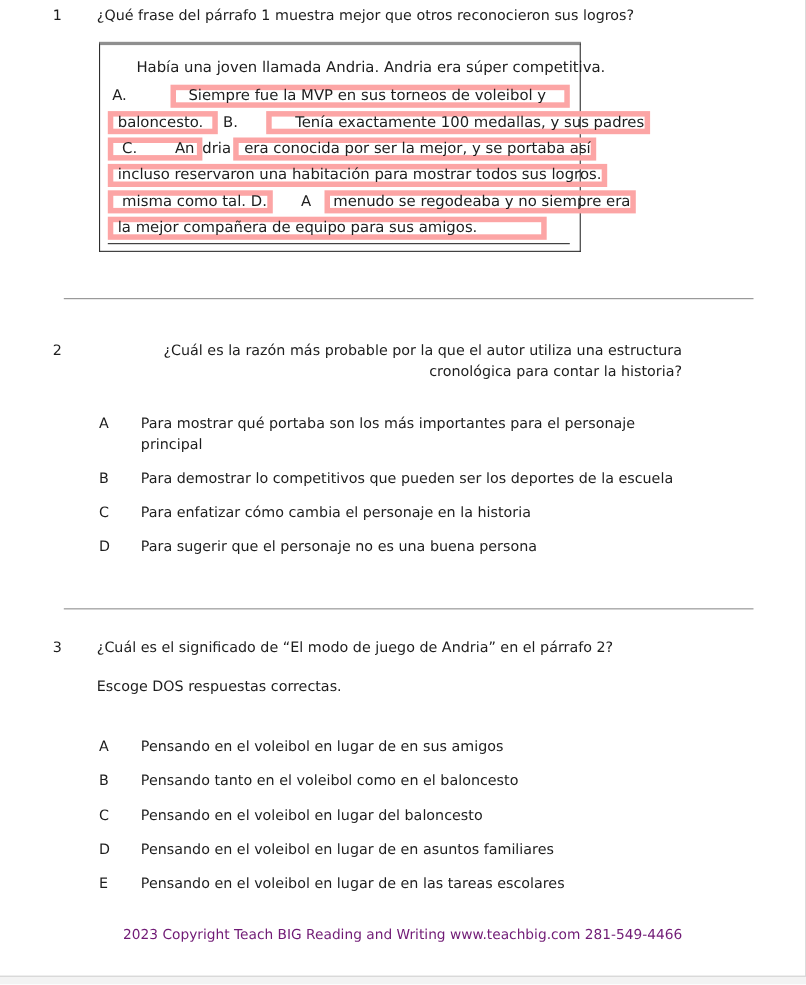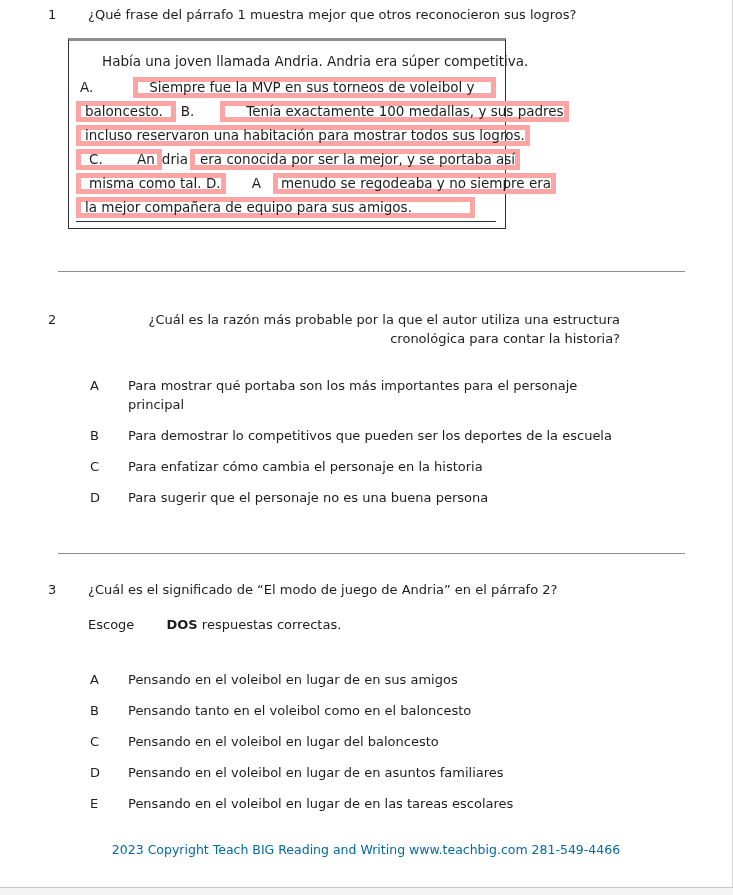--- a/index.html
+++ b/index.html
@@ -21,21 +21,21 @@
 
   
   .qhead { display:flex; margin-left:48px; font-size:13px; line-height:19px; }
   .qnum  { width:40px; flex:0 0 40px; }
   .qtext { max-width:560px;text-align:right; }
   .qtext.narrow { max-width:500px;margin-left:32px; }
   .q1 .qhead { padding-top:5px; }
 
   
   .passage-box {
-    margin:14px 0 0 68px;
+    margin:14px 0 0 90px;
     width:438px;
     border:1px solid #2e2e2e;
     border-top:3px solid #8f8f8f;
     padding:8px 9px 6px 7px;
     font-size:13.5px;
   }
   .pintro { line-height:25px; padding-left:26px; margin-bottom:1px; white-space:pre; }
   .prow  { display:flex; align-items:center; height:24px; }
   .pseg  { white-space:pre; }
   .pbox  { border:5px solid #fca5a5; height:21px; display:flex; align-items:center; }
@@ -63,24 +63,24 @@
   
   .q2 .qhead { margin-top:38px; }
   .q3 .qhead { margin-top:26px; }
   .options { margin-top:28px; }
   .q3 .options { margin-top:36px; }
   .option { display:flex; margin-left:90px; margin-bottom:12px; font-size:13px; line-height:19px; }
   .olet  { width:38px; flex:0 0 38px; }
   .otext { max-width:560px; }
   .otext.wrapA { max-width:470px; }
   .instruction { margin:16px 0 0 88px; font-size:13px; line-height:19px; }
-  .b { font-weight:bold;margin-left:28px; }
+  .b { font-weight:normal; }
 
   
-  .footer { margin-top:28px; text-align:center; font-size:12.5px; line-height:17px; color:#0369a1; }
+  .footer { margin-top:28px; text-align:center; font-size:12.5px; line-height:17px; color:#701a75; }
 </style>
 </head>
 <body>
 
 <div class="page">
 
   <section class="q1">
     <div class="qhead">
       <span class="qnum">1</span>
       <span class="qtext">¿Qué frase del párrafo 1 muestra mejor que otros reconocieron sus logros?</span>
@@ -94,27 +94,27 @@
         <span class="pseg pbox grow r0-box">Siempre fue la MVP en sus torneos de voleibol y</span>
       </div>
 
       <div class="prow">
         <span class="pseg pbox r1-box1">baloncesto.</span>
         <span class="pseg r1-letter">B.</span>
         <span class="pseg pbox grow r1-box2">Tenía exactamente 100 medallas, y sus padres</span>
       </div>
 
       <div class="prow">
-        <span class="pseg pbox grow r2-box">incluso reservaron una habitación para mostrar todos sus logros.</span>
+        <span class="pseg pbox r3-box1">C.        An</span>
+        <span class="pseg r3-plain">dria</span>
+        <span class="pseg pbox grow r3-box2">era conocida por ser la mejor, y se portaba así</span>
       </div>
 
       <div class="prow">
-        <span class="pseg pbox r3-box1">C.        An</span>
-        <span class="pseg r3-plain">dria</span>
-        <span class="pseg pbox grow r3-box2">era conocida por ser la mejor, y se portaba así</span>
+        <span class="pseg pbox grow r2-box">incluso reservaron una habitación para mostrar todos sus logros.</span>
       </div>
 
       <div class="prow">
         <span class="pseg pbox r4-box1">misma como tal. D.</span>
         <span class="pseg r4-plain">A</span>
         <span class="pseg pbox grow r4-box2">menudo se regodeaba y no siempre era</span>
       </div>
 
       <div class="prow">
         <span class="pseg pbox r5-box">la mejor compañera de equipo para sus amigos.</span>

